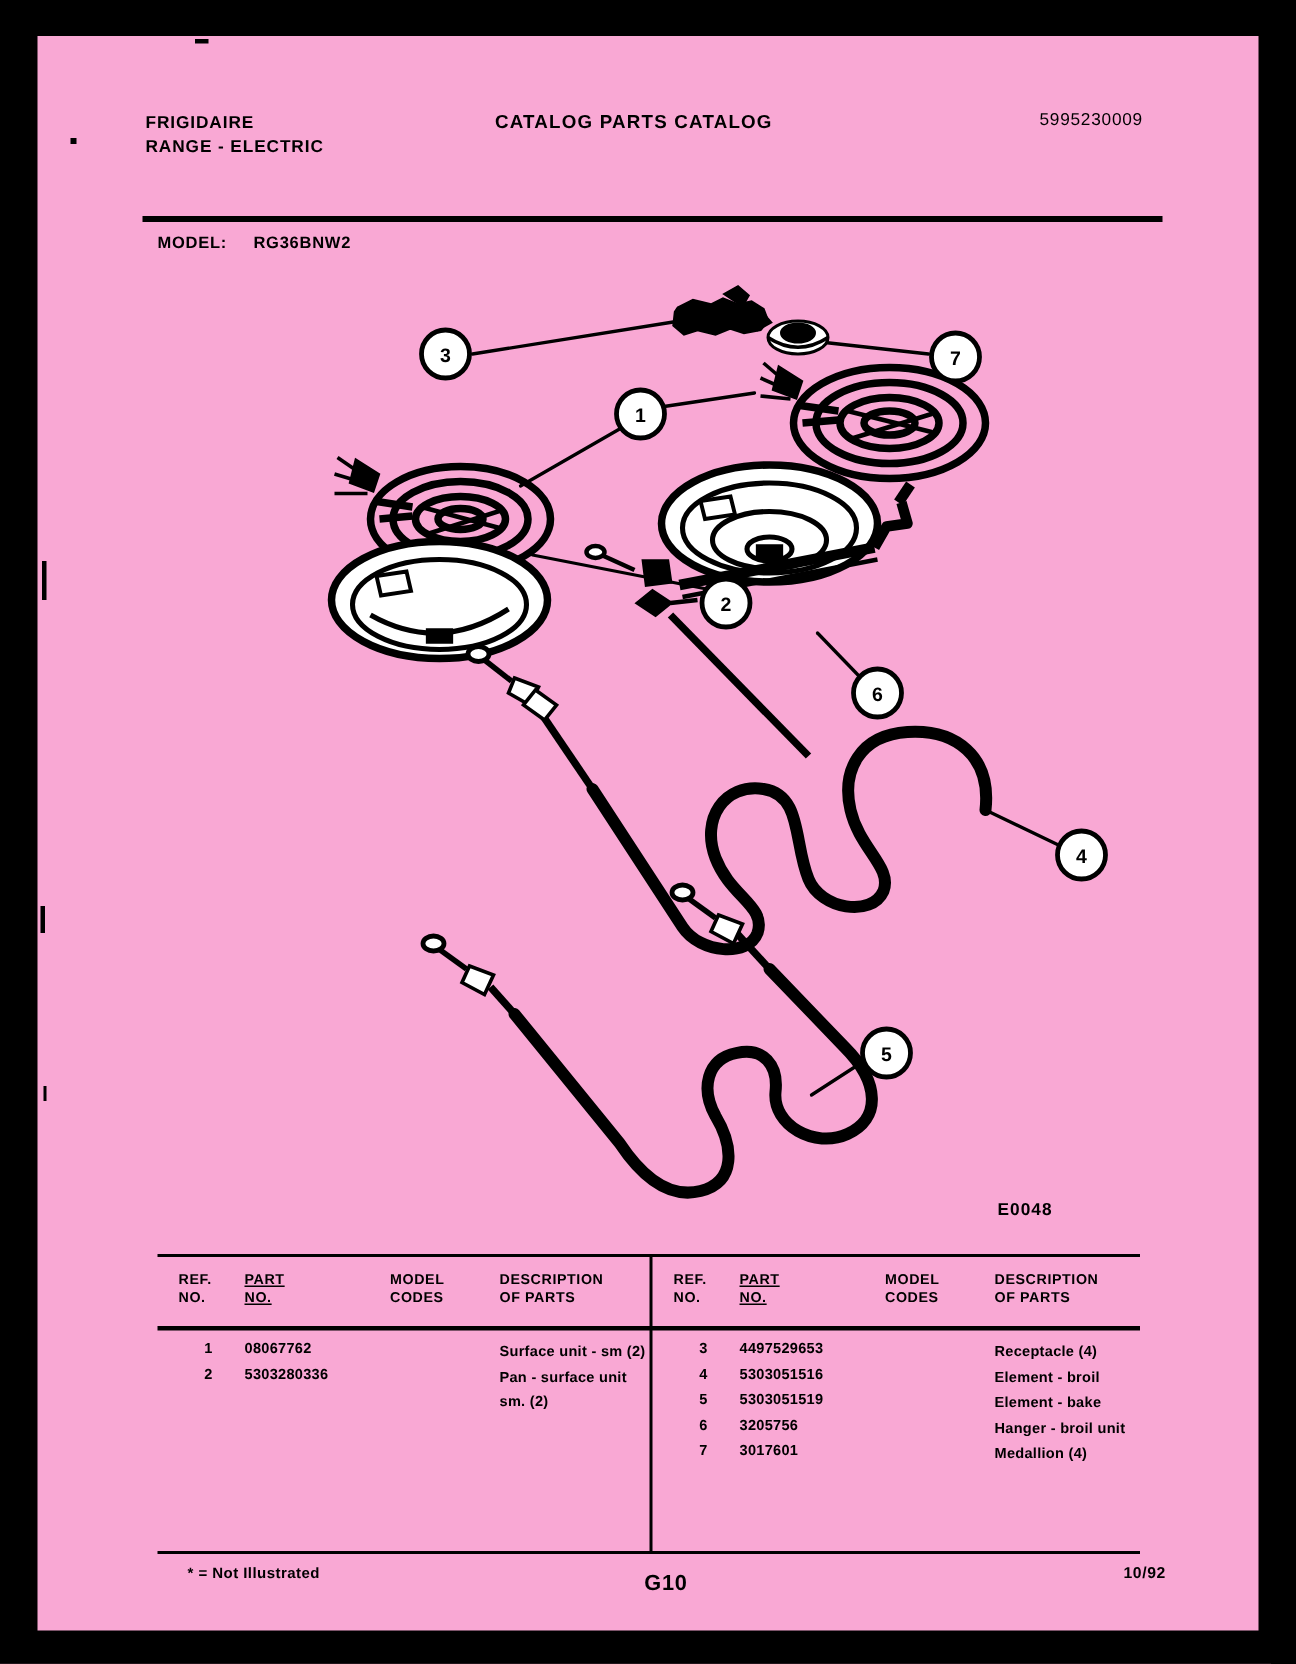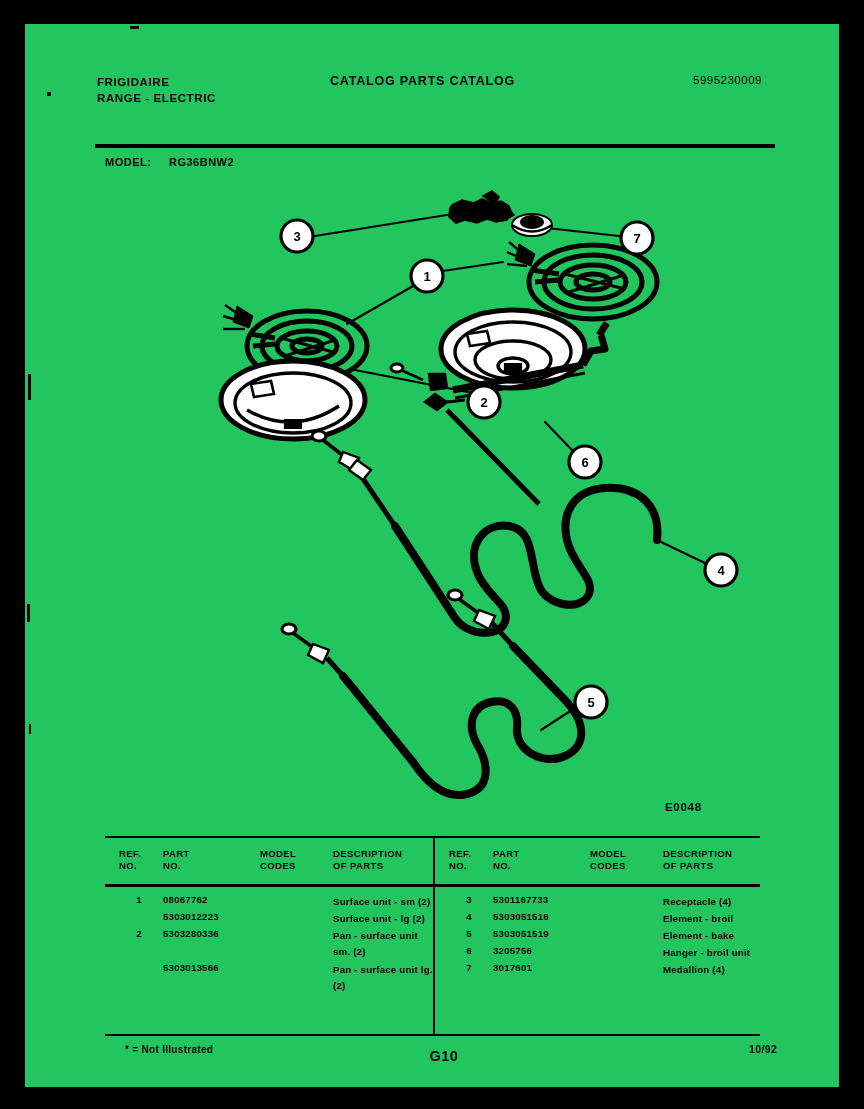--- a/index.html
+++ b/index.html
@@ -20,21 +20,21 @@
     left: 0; top: 0;
     width: 864px; height: 1109px;
     background: #000;
   }
   #page {
     position: absolute;
     left: 25px;
     top: 24px;
     width: 814px;
     height: 1063px;
-    background: #22c55e;
+    background: #f9a8d4;
   }
   
   .speckle {
     position: absolute;
     background: #000;
   }
 
   
   #header-brand {
     position: absolute;
@@ -148,21 +148,21 @@
     position: absolute;
     top: 12px;
     font-size: 9.5px;
     font-weight: bold;
     line-height: 12px;
     letter-spacing: 0.4px;
     color: #000;
     white-space: pre-line;
   }
   .th-ref   { left: 14px;  width: 44px; }
-  .th-part  { left: 58px;  width: 78px; }
+  .th-part  { left: 58px;  width: 78px; text-decoration: underline; }
   .th-model { left: 155px; width: 62px; }
   .th-desc  { left: 228px; width: 100px; }
 
   .rows {
     position: absolute;
     left: 0;
     top: 58px;
     width: 328px;
   }
   .prow {
@@ -479,55 +479,43 @@
       <div class="thead th-desc">DESCRIPTION
 OF PARTS</div>
 
       <div class="rows">
         <div class="prow">
           <span class="c-ref">1</span>
           <span class="c-part">08067762</span>
           <span class="c-model"></span>
           <span class="c-desc">Surface unit - sm (2)</span>
         </div>
-        <div class="prow">
-          <span class="c-ref"></span>
-          <span class="c-part">5303012223</span>
-          <span class="c-model"></span>
-          <span class="c-desc">Surface unit - lg (2)</span>
-        </div>
         <div class="prow tall">
           <span class="c-ref">2</span>
           <span class="c-part">5303280336</span>
           <span class="c-model"></span>
           <span class="c-desc">Pan - surface unit sm. (2)</span>
-        </div>
-        <div class="prow tall">
-          <span class="c-ref"></span>
-          <span class="c-part">5303013566</span>
-          <span class="c-model"></span>
-          <span class="c-desc">Pan - surface unit lg. (2)</span>
         </div>
       </div>
     </div>
 
     <div class="tbl-half right">
       <div class="thead th-ref">REF.
 NO.</div>
       <div class="thead th-part">PART
 NO.</div>
       <div class="thead th-model">MODEL
 CODES</div>
       <div class="thead th-desc">DESCRIPTION
 OF PARTS</div>
 
       <div class="rows">
         <div class="prow">
           <span class="c-ref">3</span>
-          <span class="c-part">5301167733</span>
+          <span class="c-part">4497529653</span>
           <span class="c-model"></span>
           <span class="c-desc">Receptacle (4)</span>
         </div>
         <div class="prow">
           <span class="c-ref">4</span>
           <span class="c-part">5303051516</span>
           <span class="c-model"></span>
           <span class="c-desc">Element - broil</span>
         </div>
         <div class="prow">

